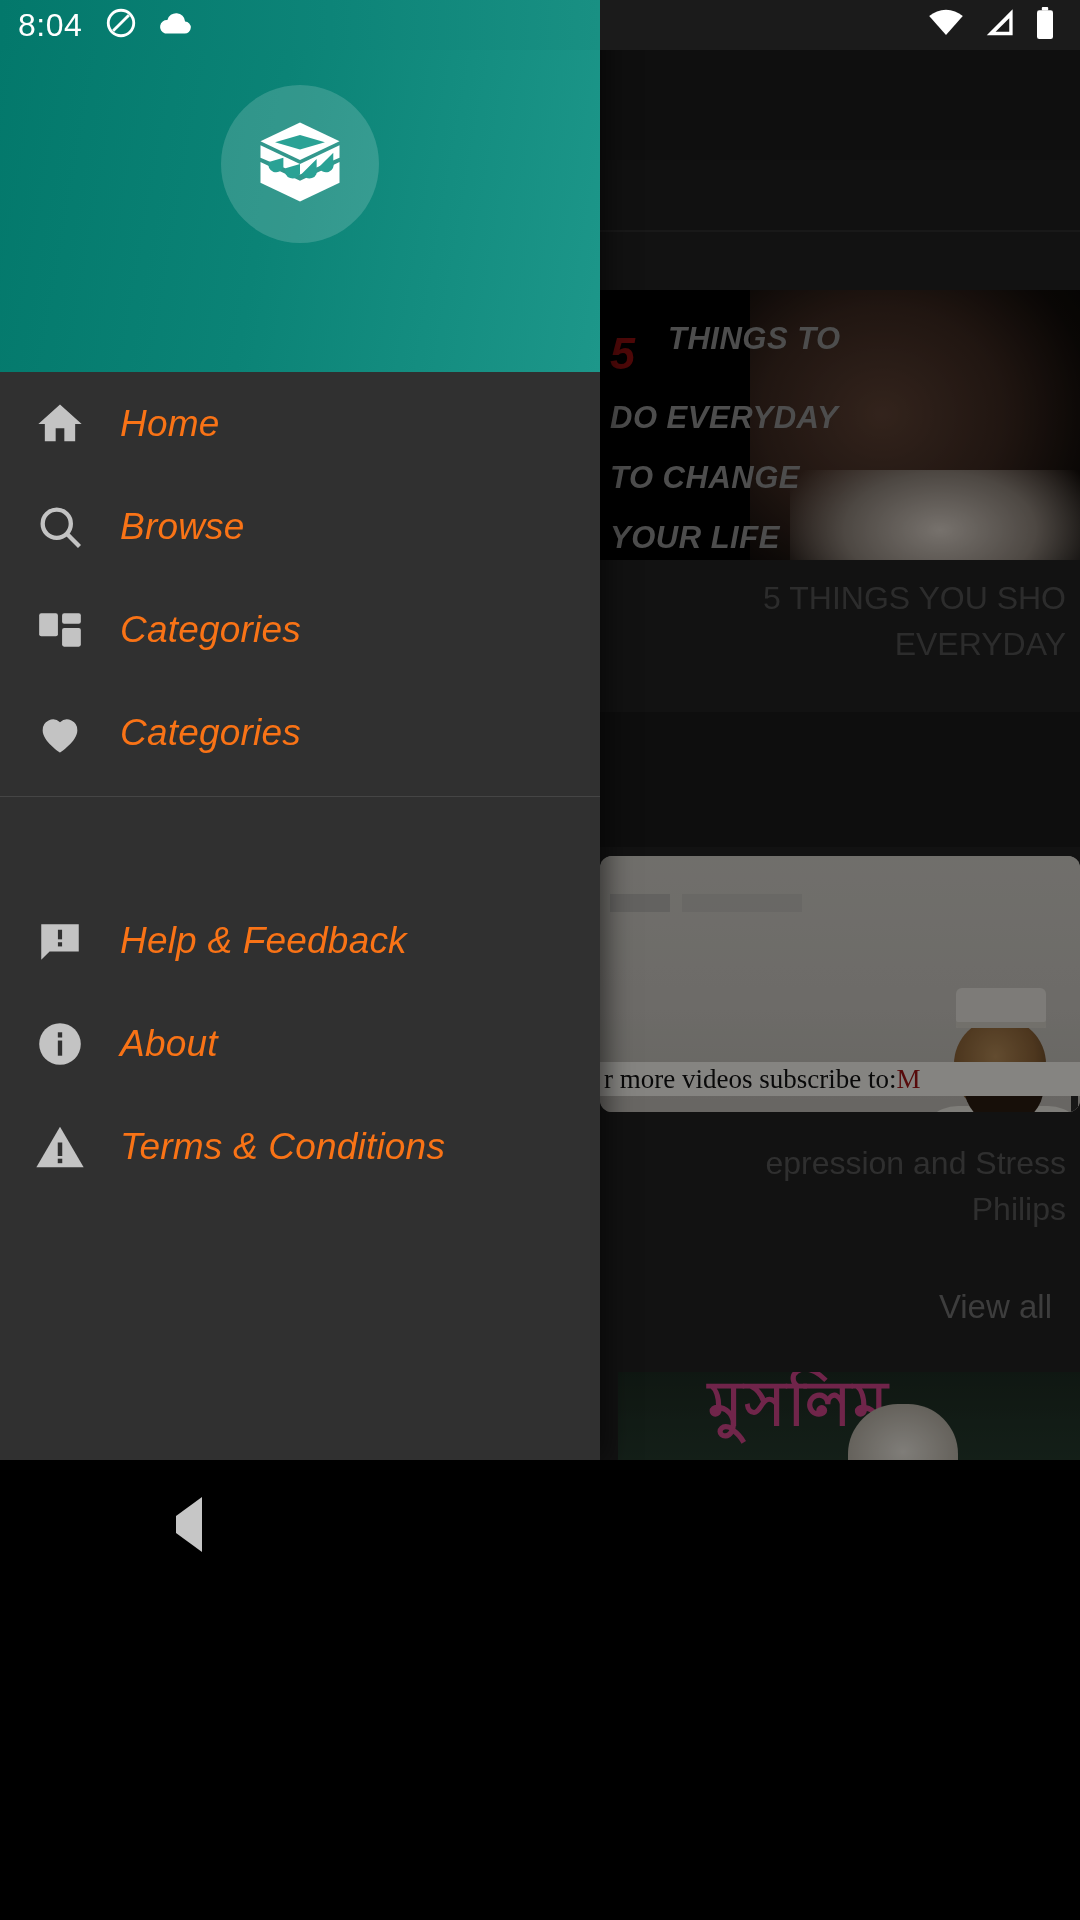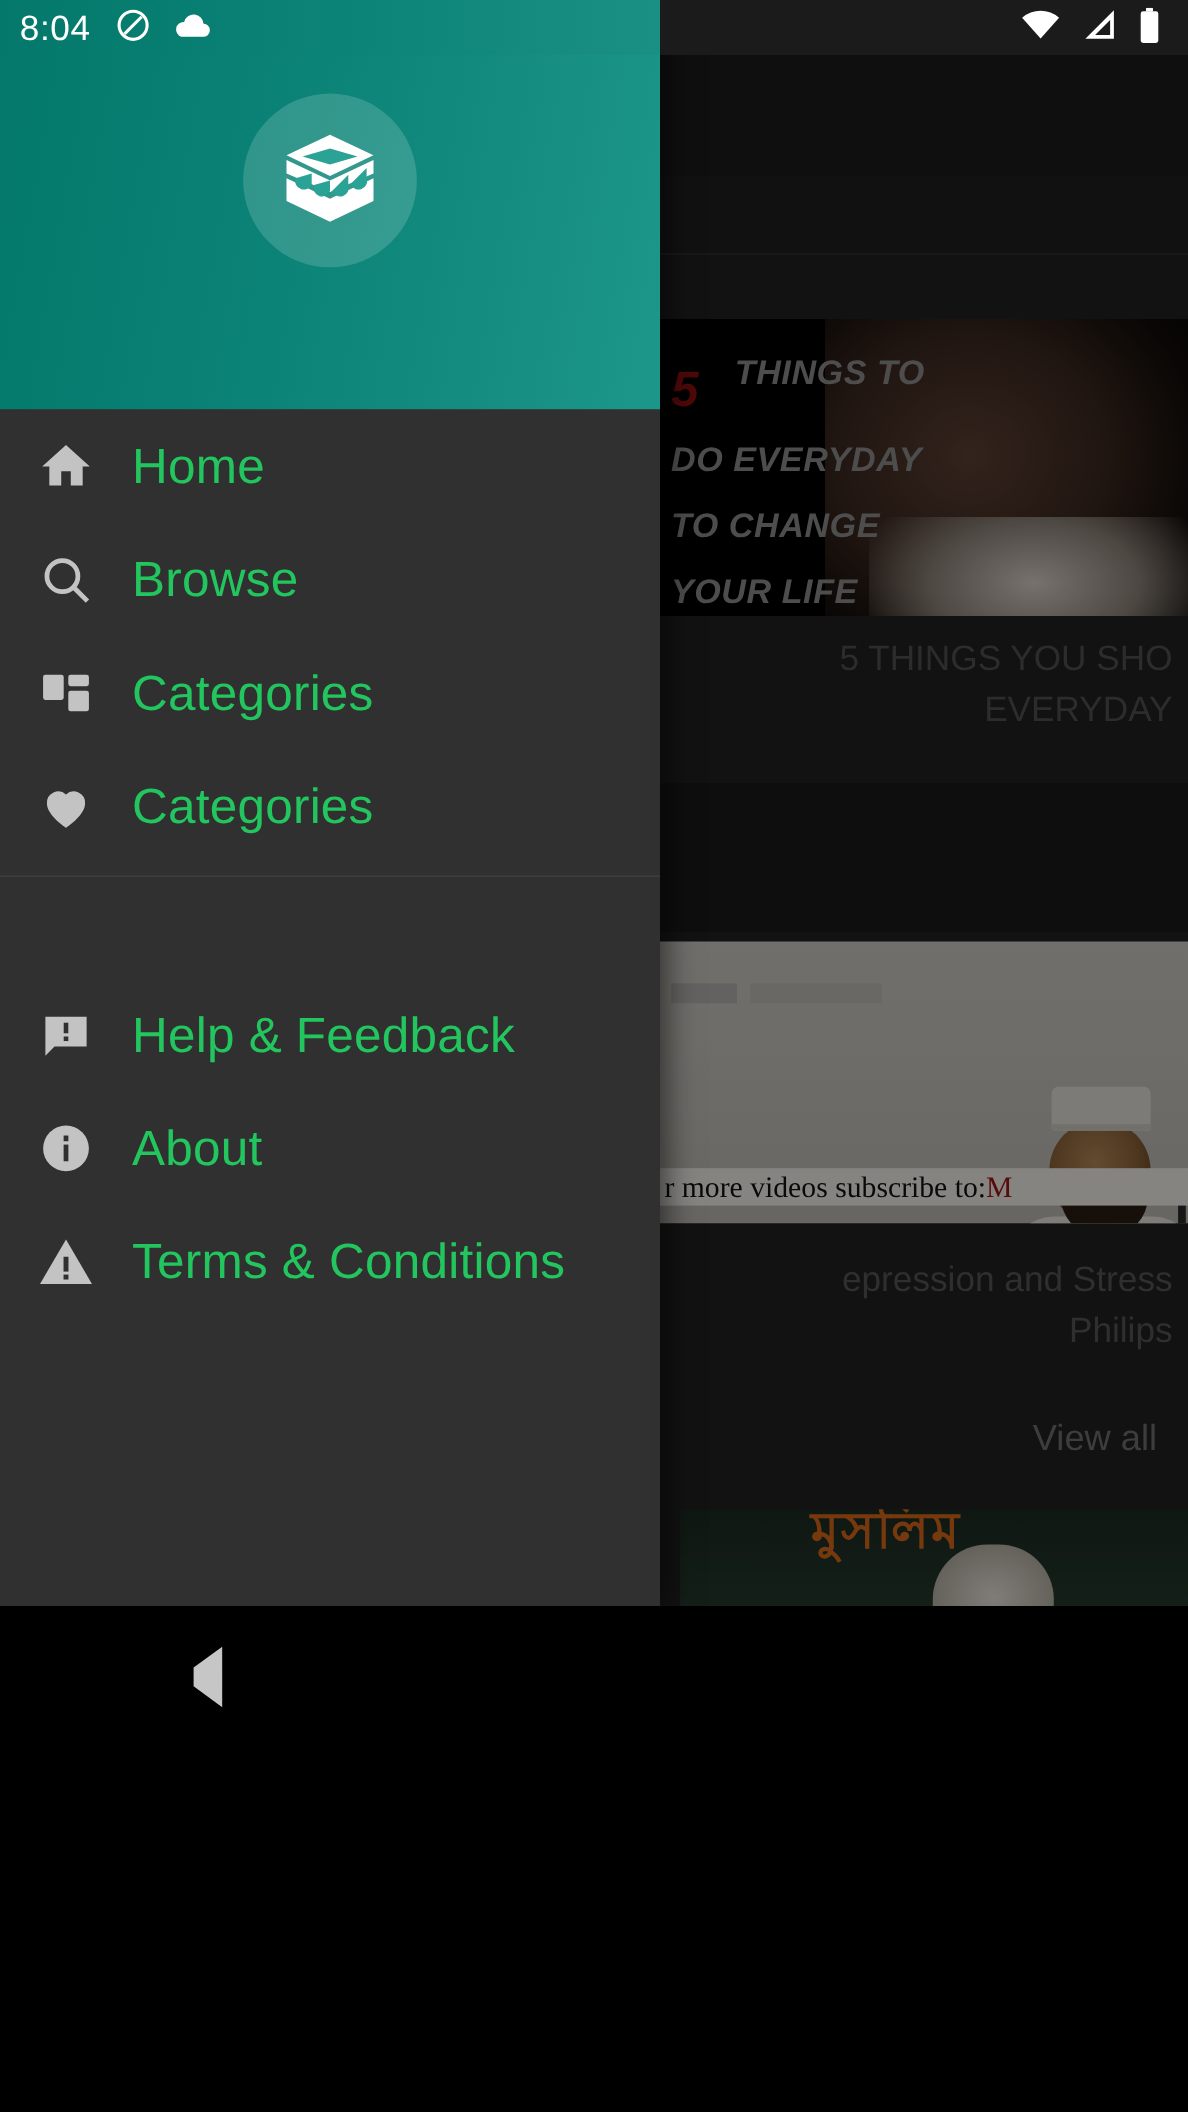--- a/index.html
+++ b/index.html
@@ -33,21 +33,21 @@
   .ht4{left:610px;top:230px;}
 
   .hero-title{position:absolute;left:0;top:575px;width:1080px;height:130px;
               color:#515151;font-size:32px;text-align:right;line-height:46px;padding-right:14px;
               box-sizing:border-box;}
   .hero-title div{white-space:nowrap;}
 
   .band-dark{position:absolute;left:0;top:712px;width:1080px;height:135px;background:#1a1a1a;}
 
   
-  .vid2{position:absolute;left:600px;top:856px;width:480px;height:256px;background:#c9c6c0;overflow:hidden;}
+  .vid2{position:absolute;left:600px;top:856px;width:480px;height:256px;background:#c9c6c0;overflow:hidden;border-radius:12px;}
   .vid2-bg{position:absolute;inset:0;background:linear-gradient(180deg,#cdcac4 0%,#c6c3bd 60%,#bdbab4 100%);}
   .vid2-person{position:absolute;right:44px;top:22px;width:160px;height:210px;}
   .vid2-cap{position:absolute;left:80px;top:110px;width:90px;height:40px;border-radius:6px 6px 2px 2px;
             background:#e4e1da;box-shadow:inset 0 -6px 0 #cfccc4;}
   .vid2-head{position:absolute;left:78px;top:140px;width:92px;height:96px;border-radius:46px;
              background:radial-gradient(ellipse at 45% 40%, #b38a57 0%, #8d6438 55%, #4a331b 100%);}
   .vid2-beard{position:absolute;left:88px;top:188px;width:80px;height:60px;border-radius:0 0 40px 40px;
              background:#2a1d11;}
   .vid2-body{position:absolute;left:42px;top:228px;width:170px;height:120px;border-radius:40px 40px 0 0;
              background:#e6e3dc;}
@@ -63,22 +63,22 @@
   .vid2-title{position:absolute;left:0;top:1140px;width:1080px;
               color:#565656;font-size:32px;text-align:right;line-height:46px;padding-right:14px;
               box-sizing:border-box;}
   .vid2-title div{white-space:nowrap;}
 
   .viewall{position:absolute;left:0;top:1288px;width:1080px;text-align:right;padding-right:28px;
            box-sizing:border-box;color:#6f6f6f;font-size:33px;}
 
   .vid3{position:absolute;left:618px;top:1372px;width:462px;height:90px;background:#16221c;overflow:hidden;}
   .vid3-img{position:absolute;inset:0;background:linear-gradient(180deg,#1d2b22 0%,#253a2d 100%);}
-  .vid3-txt{position:absolute;left:90px;top:-16px;font-size:46px;font-weight:bold;color:#f97316;
-            font-family:"Liberation Serif",serif;letter-spacing:2px;opacity:.85;margin-left:29px;}
+  .vid3-txt{position:absolute;left:90px;top:-16px;font-size:62px;font-weight:bold;color:#ec4899;
+            font-family:"Liberation Serif",serif;letter-spacing:2px;opacity:.85;}
   .vid3-face{position:absolute;left:230px;top:32px;width:110px;height:80px;border-radius:50px 50px 0 0;
              background:radial-gradient(ellipse at 50% 60%,#e8e4dc 0%,#b9b3a8 70%,#7d776c 100%);}
 
   
   #scrim{position:absolute;left:0;top:0;width:1080px;height:1460px;background:rgba(0,0,0,0.45);}
 
   
   #statusbar{position:absolute;left:0;top:0;width:1080px;height:50px;z-index:40;}
   #sb-left{position:absolute;left:0;top:0;width:600px;height:50px;
            background:linear-gradient(90deg,#03786b 0%,#0d8478 55%,#199083 100%);
@@ -95,21 +95,21 @@
      background:linear-gradient(100deg,#03786b 0%,#0b8376 45%,#1d978a 100%);}
   .logo-circle{position:absolute;left:50%;transform:translateX(-50%);top:85px;width:158px;height:158px;
                border-radius:50%;background:rgba(255,255,255,0.16);display:flex;align-items:center;
                justify-content:center;}
   .app-name{position:absolute;left:0;top:300px;width:600px;text-align:center;color:#fff;
             font-size:36px;letter-spacing:0.3px;}
 
   .menu{position:absolute;left:0;top:372px;width:600px;}
   .mrow{height:103px;display:flex;align-items:center;}
   .mrow .ic{width:120px;display:flex;align-items:center;justify-content:center;flex:0 0 120px;}
-  .mrow .lbl{color:#22c55e;font-size:45px;letter-spacing:0.2px;}
+  .mrow .lbl{color:#f97316;font-size:37px;letter-spacing:0.2px;font-style:italic;}
   .divider{height:1px;background:#454545;margin-top:12px;}
   .menu-gap{height:92px;}
 
   
   #navbar{position:absolute;left:0;top:1460px;width:1080px;height:460px;background:#000;z-index:50;}
   .navbtns{position:absolute;left:0;top:0;width:1080px;height:130px;display:flex;align-items:center;
            justify-content:space-around;}
   .nav-back{width:0;height:0;border-top:19px solid transparent;border-bottom:19px solid transparent;
             border-right:26px solid #c6c6c6;}
   .nav-home{width:36px;height:36px;border-radius:50%;background:#c6c6c6;}

